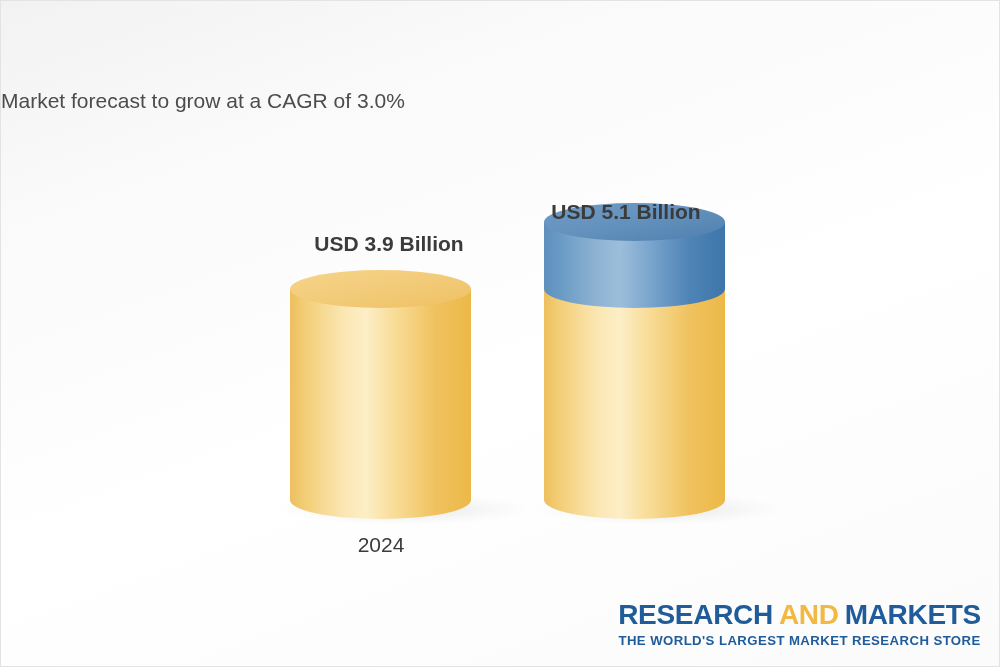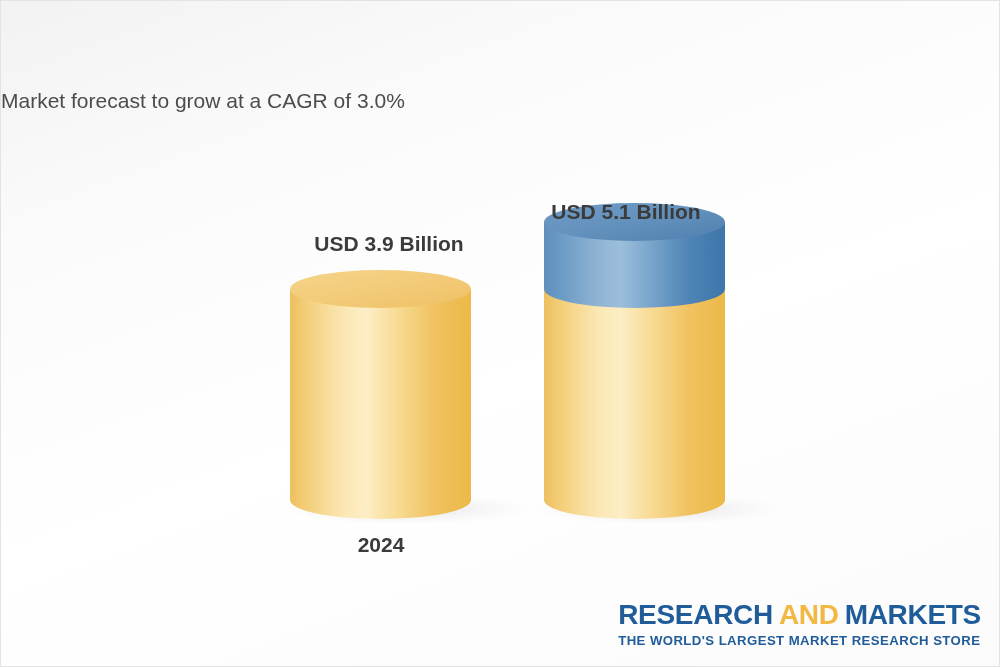--- a/index.html
+++ b/index.html
@@ -62,21 +62,21 @@
   }
   .value-label.y2033 {
     left: 495px;
     width: 260px;
     top: 151px;
     margin-top: 48px;
   }
   .axis-label {
     position: absolute;
     font-size: 21px;
-    font-weight: bold;
+    font-weight: normal;
     color: #3b3b3b;
     text-align: center;
     white-space: nowrap;
     top: 532px;
   }
   .axis-label.y2024 { left: 250px; width: 260px; }
   .axis-label.y2033 { left: 495px; width: 260px; }
   .bars-svg {
     position: absolute;
     top: 0;
@@ -87,21 +87,21 @@
     left: 30px;
     top: 622px;
     font-size: 16px;
     color: #8a8a8a;
     letter-spacing: 0.1px;
   }
   .brand-logo {
     position: absolute;
     right: 18px;
     top: 600px;
-    text-align: left;
+    text-align: center;
     line-height: 1;
   }
   .brand-main {
     font-size: 28px;
     font-weight: bold;
     color: #1f5c99;
     letter-spacing: -0.3px;
     white-space: nowrap;
   }
   .brand-main .brand-and {

